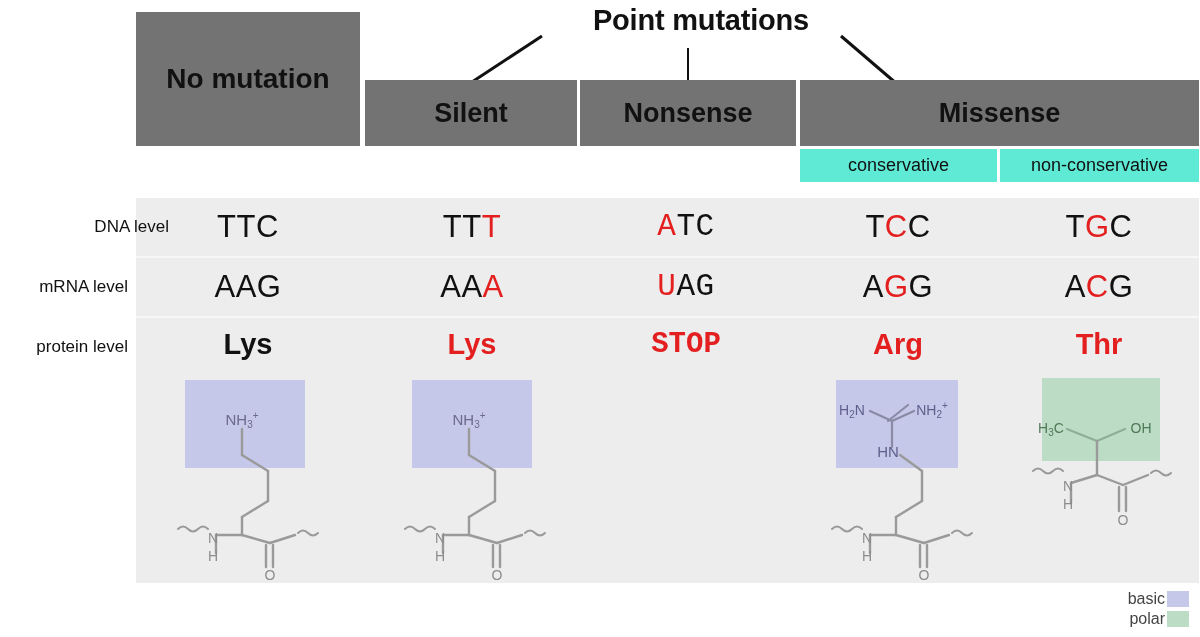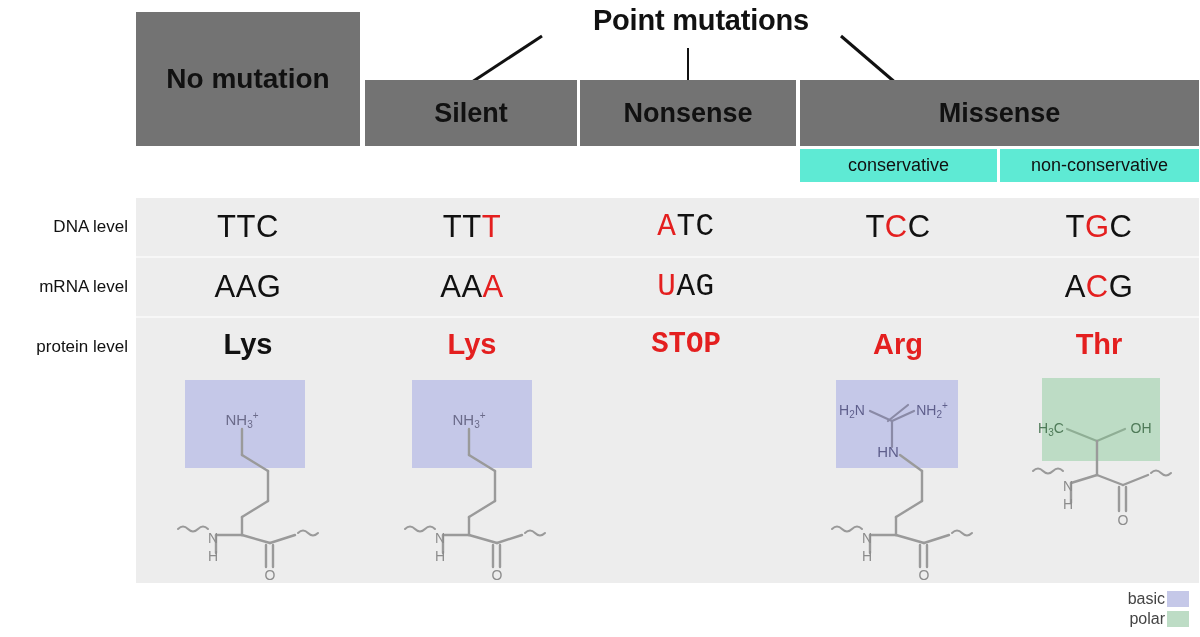--- a/index.html
+++ b/index.html
@@ -51,21 +51,21 @@
     background:#ededed;
   }
   .rowline{position:absolute;left:0;width:1063px;height:2px;background:#f7f7f7;}
   #line1{top:58px;}
   #line2{top:118px;}
 
   .rowlabel{
     position:absolute;left:0;width:128px;
     text-align:right;font-size:17px;color:#111;
   }
-  #lbl-dna    {top:217px;}
+  #lbl-dna    {top:217px;padding-left:41px;}
   #lbl-mrna   {top:277px;}
   #lbl-protein{top:337px;}
 
   
   .cell{
     position:absolute;
     text-align:center;
     color:#111;
   }
   .seq{font-size:31px;letter-spacing:0.5px;}
@@ -159,20 +159,21 @@
 
   <div class="cell seq c0 r-dna"><span>TT</span><span>C</span></div>
   <div class="cell seq c1 r-dna"><span>TT</span><span class="red">T</span></div>
   <div class="cell seq c2 r-dna"><span class="red">A</span><span>TC</span></div>
   <div class="cell seq c3 r-dna"><span>T</span><span class="red">C</span><span>C</span></div>
   <div class="cell seq c4 r-dna"><span>T</span><span class="red">G</span><span>C</span></div>
 
   <div class="cell seq c0 r-mrna"><span>AA</span><span>G</span></div>
   <div class="cell seq c1 r-mrna"><span>AA</span><span class="red">A</span></div>
   <div class="cell seq c2 r-mrna"><span class="red">U</span><span>AG</span></div>
+  <div class="cell seq c3 r-mrna"><span>A</span><span class="red">G</span><span>G</span></div>
   <div class="cell seq c4 r-mrna"><span>A</span><span class="red">C</span><span>G</span></div>
 
   <div class="cell prot c0 r-protein">Lys</div>
   <div class="cell prot c1 r-protein allred">Lys</div>
   <div class="cell prot c2 r-protein allred">STOP</div>
   <div class="cell prot c3 r-protein allred">Arg</div>
   <div class="cell prot c4 r-protein allred">Thr</div>
 
   <div class="swatch basic" id="sw0"></div>
   <div class="swatch basic" id="sw1"></div>

